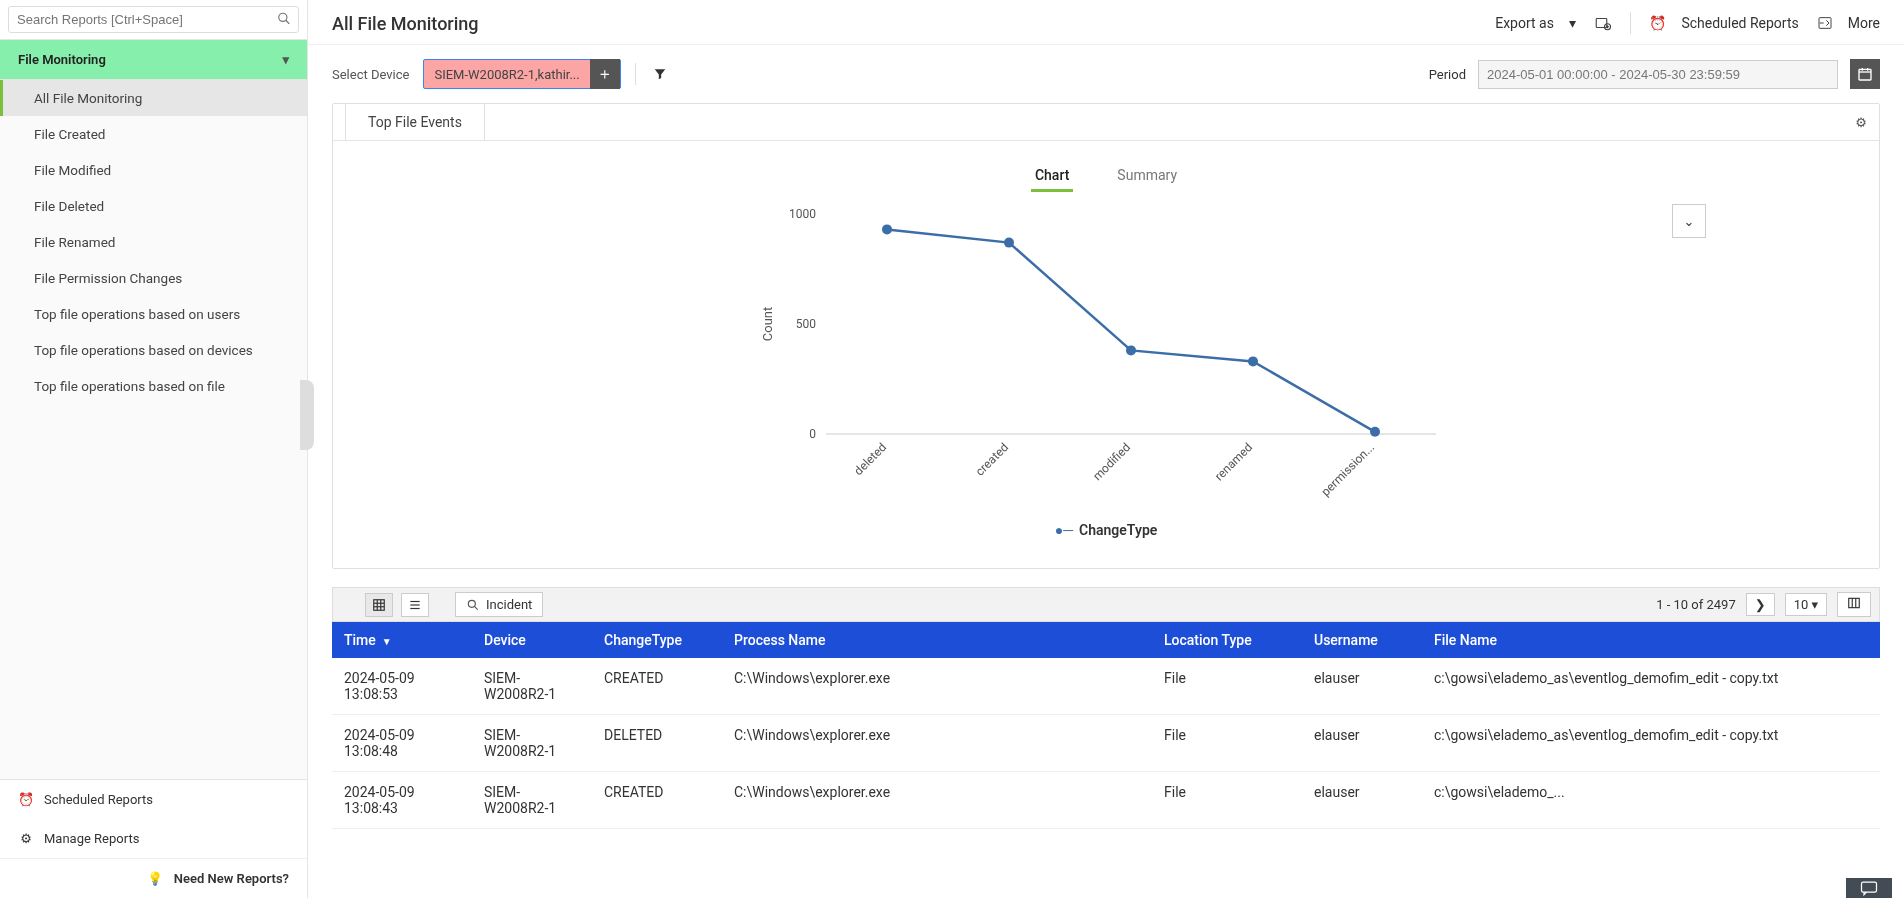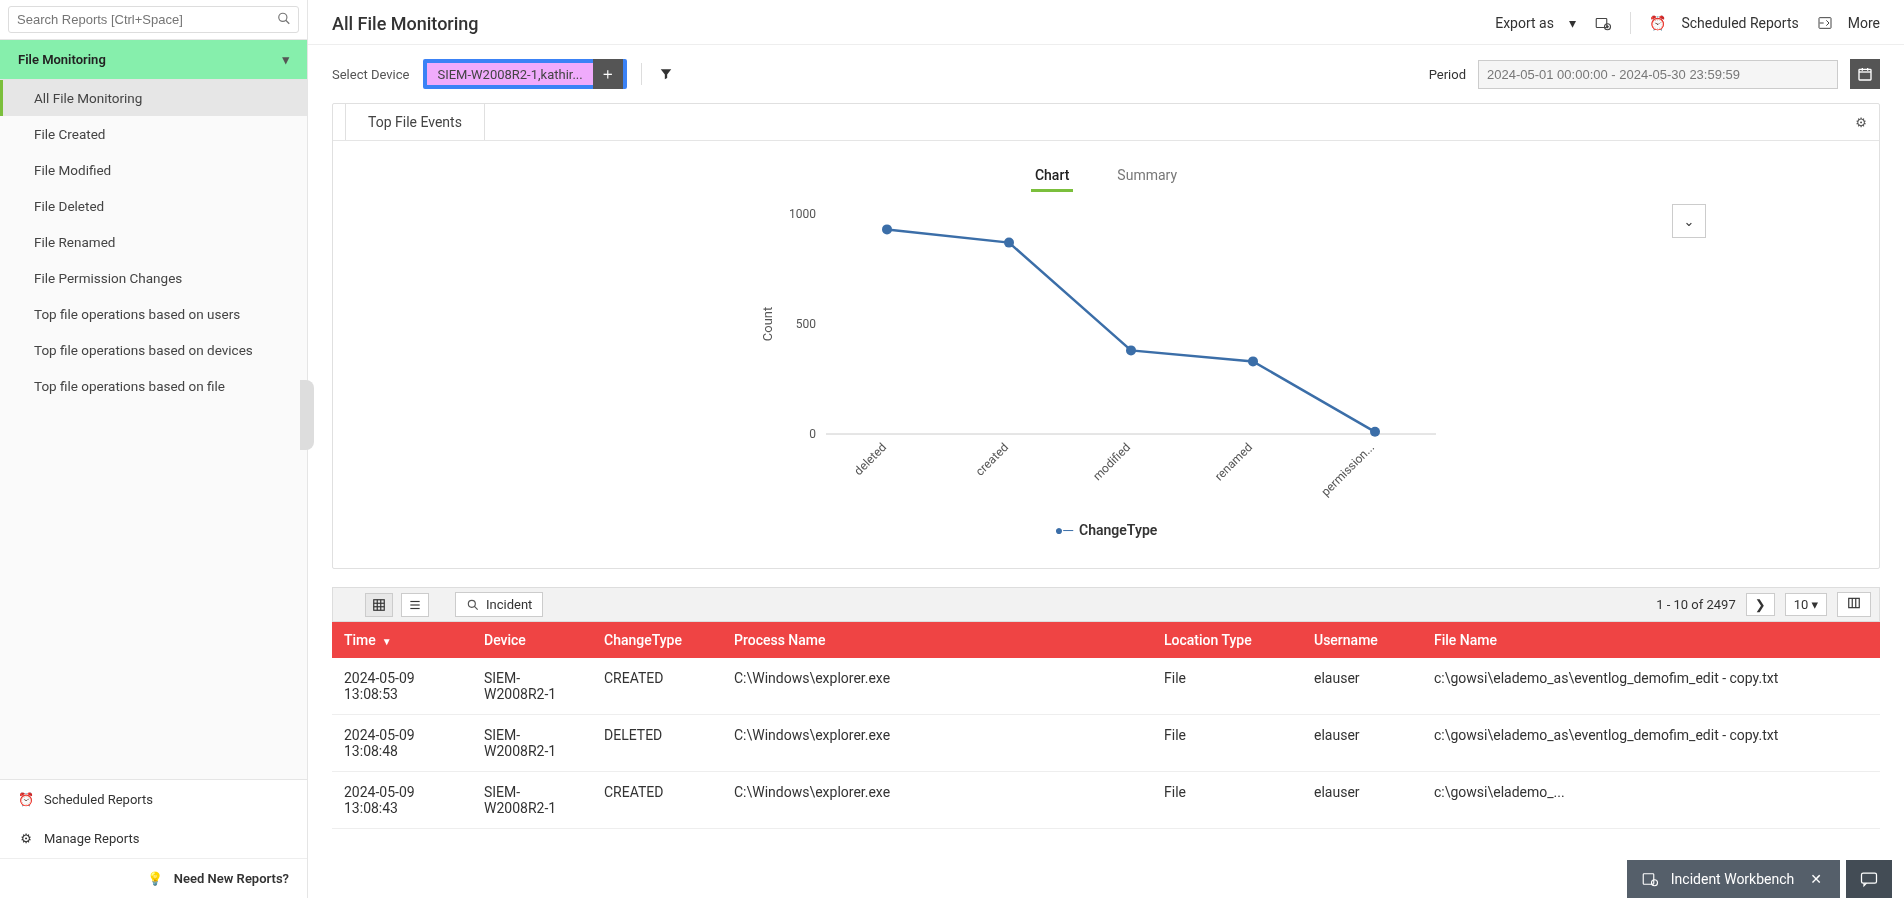--- a/index.html
+++ b/index.html
@@ -120,23 +120,23 @@
   display: flex;
   align-items: center;
   justify-content: space-between;
   padding: 14px 24px;
 }
 .controls-left { display: flex; align-items: center; gap: 14px; }
 .controls-left .lbl { color: #555; }
 .device-sel {
   display: flex;
   align-items: center;
-  border: 4px solid #3b82f6;
+  border: 1px solid #3b82f6;
   border-radius: 2px;
-  background: #f0abfc;
+  background: #fca5a5;
   height: 30px;
 }
 .device-sel span { padding: 0 10px; color: #444; font-size: 13px; }
 .device-add {
   width: 30px; height: 30px;
   background: #555; color: #fff;
   display: flex; align-items: center; justify-content: center;
   cursor: pointer;
   font-size: 16px;
 }
@@ -259,21 +259,21 @@
 }
 .tb-right { display: flex; align-items: center; gap: 10px; color: #333; font-size: 13px; }
 .page-btn, .size-btn, .cols-btn {
   border: 1px solid #ccc;
   background: #fff;
   padding: 3px 8px;
   cursor: pointer;
 }
 table.data { width: 100%; border-collapse: collapse; }
 table.data thead th {
-  background: #ef4444;
+  background: #1d4ed8;
   color: #fff;
   text-align: left;
   padding: 10px 12px;
   font-weight: 500;
   font-size: 14px;
 }
 table.data thead th .sort { margin-left: 6px; font-size: 10px; }
 table.data tbody td {
   padding: 12px 12px;
   border-bottom: 1px solid #eee;
@@ -545,27 +545,19 @@
               <td>elauser</td>
               <td>c:\gowsi\elademo_...</td>
             </tr>
           </tbody>
       </table>
     </div>
   </main>
 </div>
 
 <div class="workbench">
-  <div class="wb-main">
-    <svg width="18" height="18" viewBox="0 0 24 24" fill="none" stroke="#fff" stroke-width="1.5">
-        <rect x="3" y="5" width="14" height="14" rx="1"></rect>
-        <circle cx="18" cy="17" r="4"></circle>
-      </svg>
-    <span>Incident Workbench</span>
-    <span class="wb-close">✕</span>
-  </div>
   <div class="wb-side">
     <svg width="20" height="20" viewBox="0 0 24 24" fill="none" stroke="#fff" stroke-width="1.5">
         <rect x="3" y="5" width="18" height="12" rx="2"></rect>
         <path d="M9 17l-3 3v-3"></path>
       </svg>
   </div>
 </div>
 
 </body></html>

